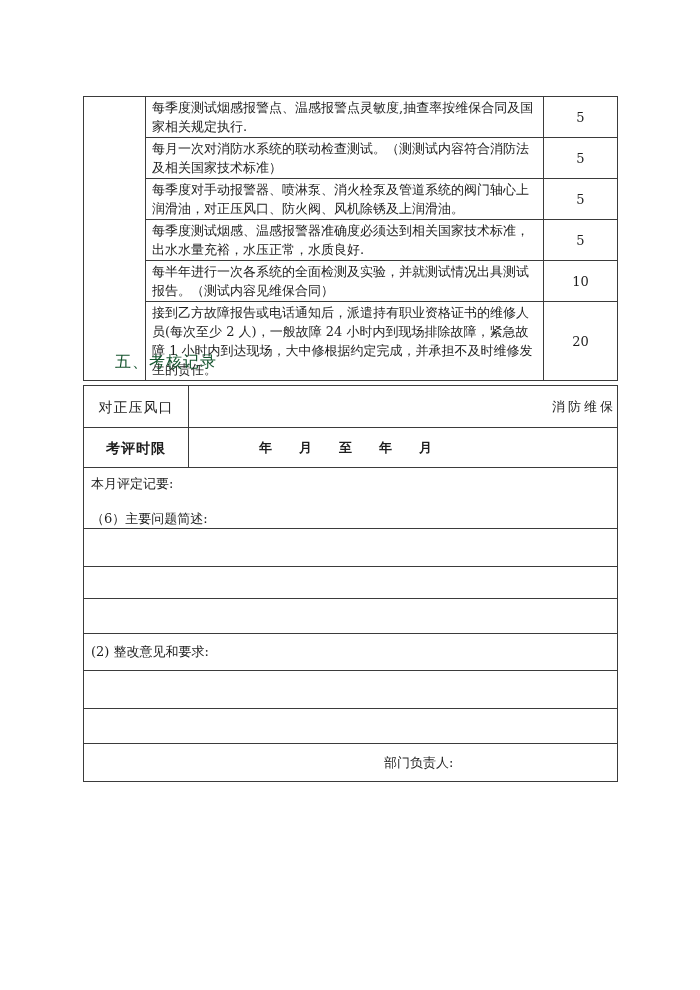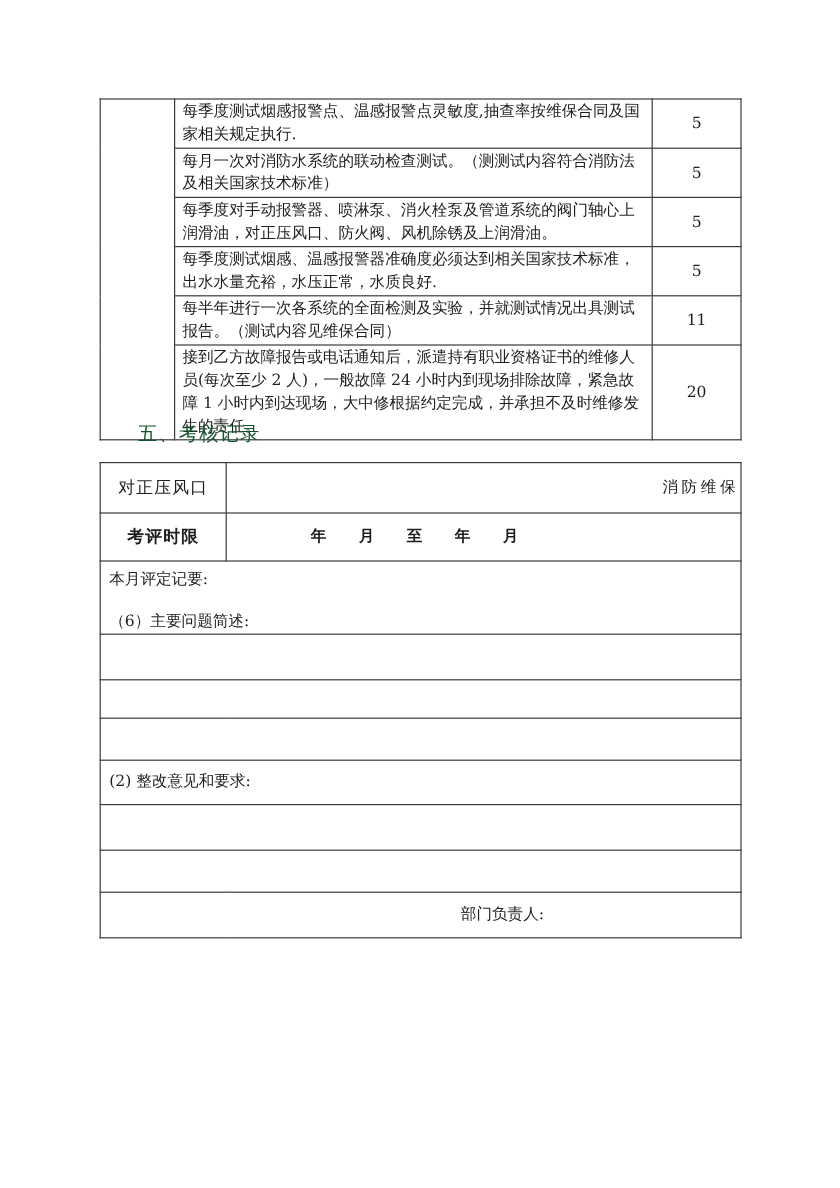--- a/index.html
+++ b/index.html
@@ -5,21 +5,21 @@
   html,body{margin:0;padding:0;background:#ffffff;}
   .page{
     position:relative;width:700px;height:990px;background:#ffffff;
     font-family:"DejaVu Serif","Liberation Serif",serif;
     color:#1d1d1d;overflow:hidden;
   }
   table{border-collapse:collapse;table-layout:fixed;}
   td{border:1px solid #3b3b3b;vertical-align:middle;box-sizing:border-box;}
 
   
-  .t1{position:absolute;left:83px;top:82px;width:534px;}
+  .t1{position:absolute;left:83px;top:96px;width:534px;}
   .t1 td{font-size:13px;line-height:19px;}
   .t1 .cat{width:62px;}
   .t1 .desc{width:398px;padding:1px 5px 1px 6px;text-align:left;}
   .t1 .score{width:74px;text-align:center;font-size:13px;}
 
   
   .sec-heading{
     position:absolute;left:115px;top:352px;font-size:16px;letter-spacing:1px;color:#14532d;
   }
 
@@ -64,21 +64,21 @@
     <tr style="height:40px;">
       <td class="desc">每季度对手动报警器、喷淋泵、消火栓泵及管道系统的阀门轴心上润滑油，对正压风口、防火阀、风机除锈及上润滑油。</td>
       <td class="score">5</td>
     </tr>
     <tr style="height:36px;">
       <td class="desc">每季度测试烟感、温感报警器准确度必须达到相关国家技术标准，出水水量充裕，水压正常，水质良好.</td>
       <td class="score">5</td>
     </tr>
     <tr style="height:37px;">
       <td class="desc">每半年进行一次各系统的全面检测及实验，并就测试情况出具测试报告。（测试内容见维保合同）</td>
-      <td class="score">11</td>
+      <td class="score">10</td>
     </tr>
     <tr style="height:75px;">
       <td class="desc">接到乙方故障报告或电话通知后，派遣持有职业资格证书的维修人员(每次至少 2 人)，一般故障 24 小时内到现场排除故障，紧急故障 1 小时内到达现场，大中修根据约定完成，并承担不及时维修发生的责任。</td>
       <td class="score">20</td>
     </tr>
   </tbody>
     </table>
 
   <div class="sec-heading">五、考核记录</div>
 

